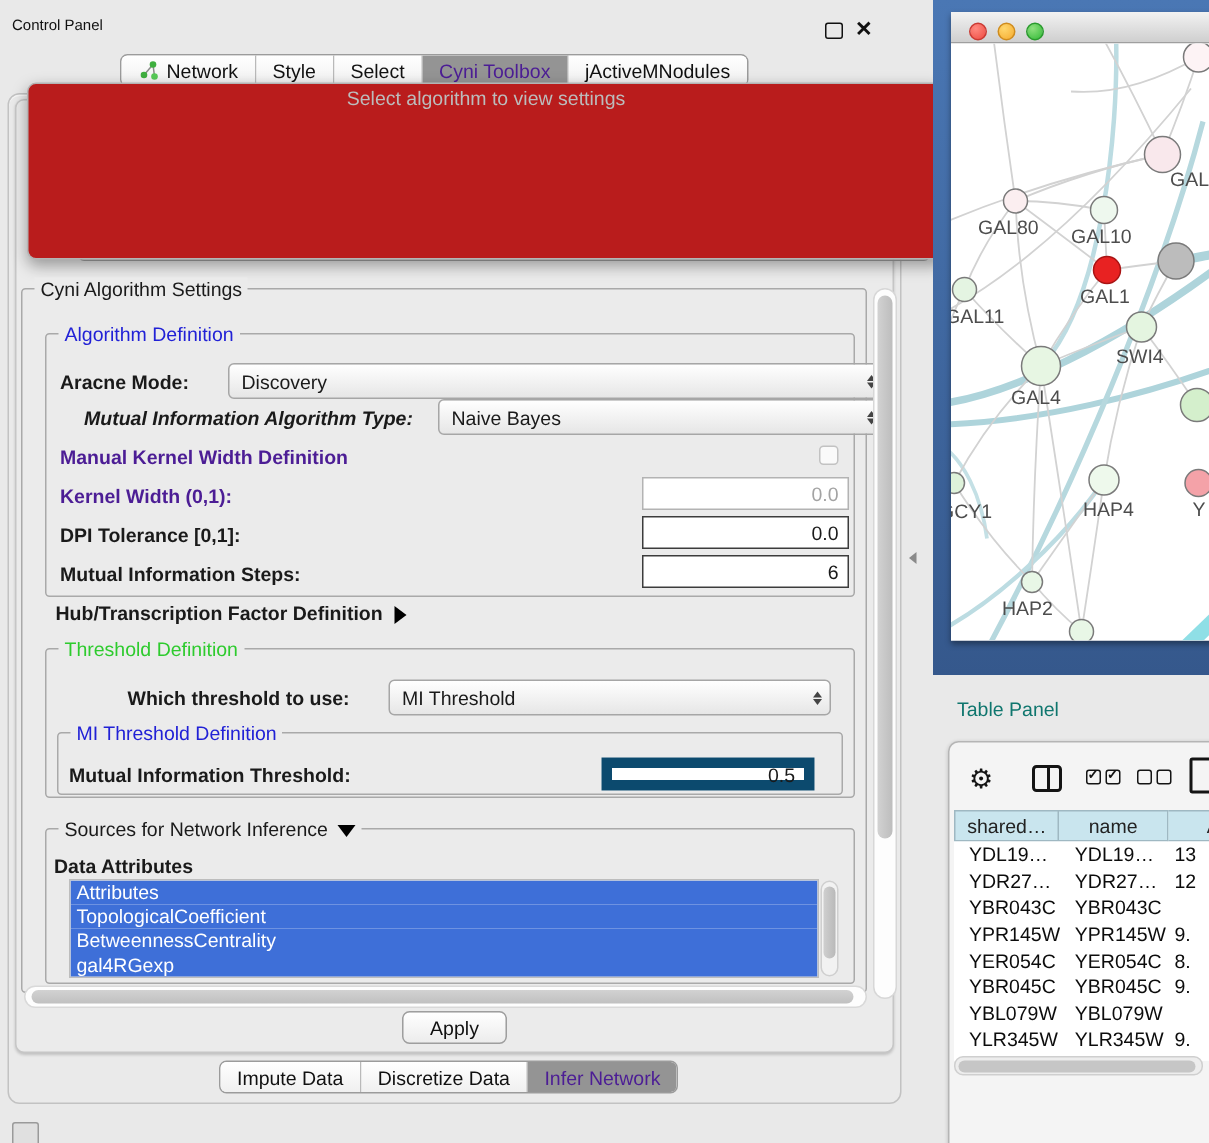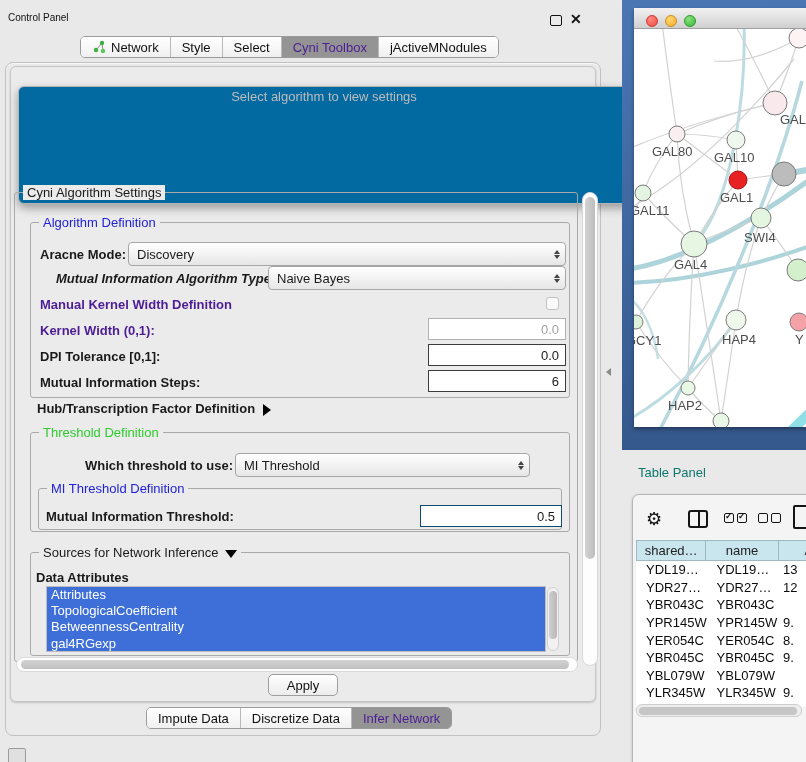--- a/index.html
+++ b/index.html
@@ -21,30 +21,30 @@
   #top-tabs { left:80px; top:36px; }
   #bottom-tabs { left:146px; top:707px; }
 
   .neticon { width:14px; height:14px; margin-right:5px; }
 
   
   #cp-outer { left:5px; top:62px; width:596px; height:674px; border:1px solid #c2c2c2; border-radius:8px; background:#eaeaea; box-shadow:inset 0 1px 0 #f6f6f6; }
   #cp-inner { left:10px; top:66px; width:586px; height:636px; border:1px solid #c6c6c6; border-radius:6px; background:#ebebeb; box-shadow:0 1px 2px rgba(0,0,0,0.18); }
 
   
-  .combo { background:linear-gradient(#ffffff,#e6e6e6); border:1px solid #a6a6a6; border-radius:4px; display:flex; align-items:center; }
+  .combo { background:linear-gradient(#ffffff,#e6e6e6); border:1px solid #a6a6a6; border-radius:4px; display:flex; align-items:center;margin-left:24px; }
   .combo .cv { flex:1; padding-left:8px; overflow:hidden; white-space:nowrap; }
   .combo .arrows { width:16px; display:flex; flex-direction:column; align-items:center; justify-content:center; gap:1px; }
   .tri-up { width:0; height:0; border-left:3.5px solid transparent; border-right:3.5px solid transparent; border-bottom:4.5px solid #444; }
   .tri-dn { width:0; height:0; border-left:3.5px solid transparent; border-right:3.5px solid transparent; border-top:4.5px solid #444; }
   #bg-combo1 { left:28px; top:96px; width:568px; height:26px; box-shadow:0 0 0 3px #85b4e4; }
   #bg-combo2 { left:28px; top:146px; width:568px; height:28px; color:#9a9a9a; }
 
   
-  #algo-popup { left:18px; top:55px; width:612px; height:118px; background:#0369a1; border:1px solid #b4b4b4; border-radius:6px; box-shadow:0 4px 10px rgba(0,0,0,0.35); overflow:hidden;margin-top:31px; }
+  #algo-popup { left:18px; top:55px; width:612px; height:118px; background:#b91c1c; border:1px solid #b4b4b4; border-radius:6px; box-shadow:0 4px 10px rgba(0,0,0,0.35); overflow:hidden; }
   #algo-placeholder { text-align:center; color:#bcbcbc; padding-top:2px; height:16px; }
   .algo-item { height:16.4px; line-height:16.4px; padding-left:5px; color:#000; white-space:nowrap; }
   .algo-item.bold { font-weight:bold; }
 
   
   .fs { border:1px solid #a9a9a9; border-radius:3px; }
   .fs-label { position:absolute; top:-8px; left:8px; background:#ebebeb; padding:0 4px; white-space:nowrap; }
   .blue { color:#2121d6; }
   .green { color:#2ecb2e; }
   .gray { color:#4c1d95; }
@@ -53,21 +53,21 @@
   #grp-settings { left:14px; top:192px; width:564px; height:470px; }
   #grp-algdef   { left:30px; top:222px; width:540px; height:176px; }
   #grp-thresh   { left:30px; top:432px; width:540px; height:100px; }
   #grp-mithr    { left:38px; top:488px; width:524px; height:42px; }
   #grp-sources  { left:30px; top:552px; width:540px; height:104px; }
 
   .field { background:#ffffff; text-align:right; padding:0 6px; display:flex; align-items:center; justify-content:flex-end; }
   #f-kernel { left:428px; top:318px; width:138px; height:22px; border:1px solid #b3b3b3; color:#a3a3a3; }
   #f-dpi    { left:428px; top:344px; width:138px; height:22px; border:1.6px solid #3c3c3c; }
   #f-steps  { left:428px; top:370px; width:138px; height:22px; border:1.6px solid #3c3c3c; }
-  #f-mithr  { left:420px; top:505px; width:142px; height:22px; border:1px solid #0c4a6e; }
+  #f-mithr  { left:401px; top:505px; width:142px; height:22px; border:7px solid #0c4a6e; }
 
   #cb-kernel { left:546px; top:297px; width:13px; height:13px; border:1.4px solid #c2c2c2; border-radius:3px; background:#fafafa; }
 
   #combo-aracne { left:128px; top:242px; width:438px; height:24px; }
   #combo-mitype { left:268px; top:266px; width:298px; height:24px; }
   #combo-which  { left:235px; top:453px; width:295px; height:24px; }
 
   .arrow-right { display:inline-block; width:0; height:0; border-top:6px solid transparent; border-bottom:6px solid transparent; border-left:8px solid #000; vertical-align:middle; margin-left:8px; }
   .arrow-down  { display:inline-block; width:0; height:0; border-left:6px solid transparent; border-right:6px solid transparent; border-top:8px solid #000; vertical-align:middle; margin-left:6px; }
 

